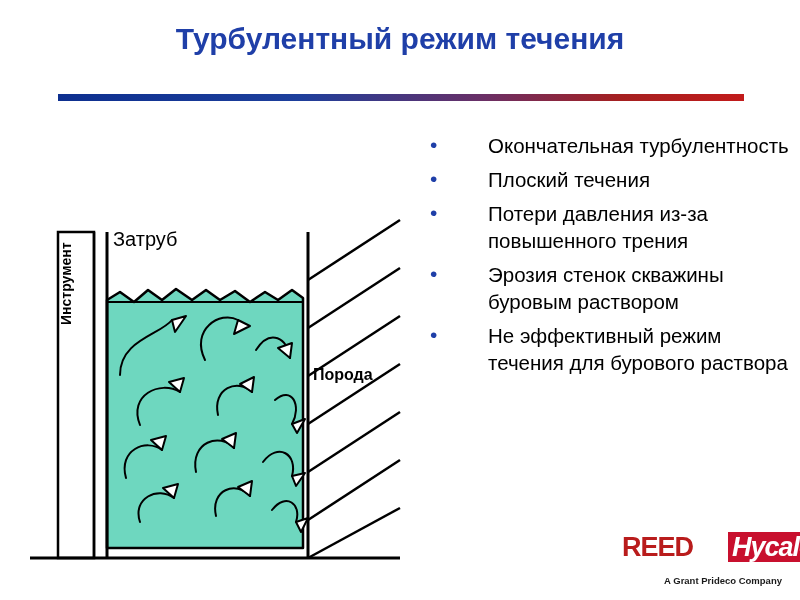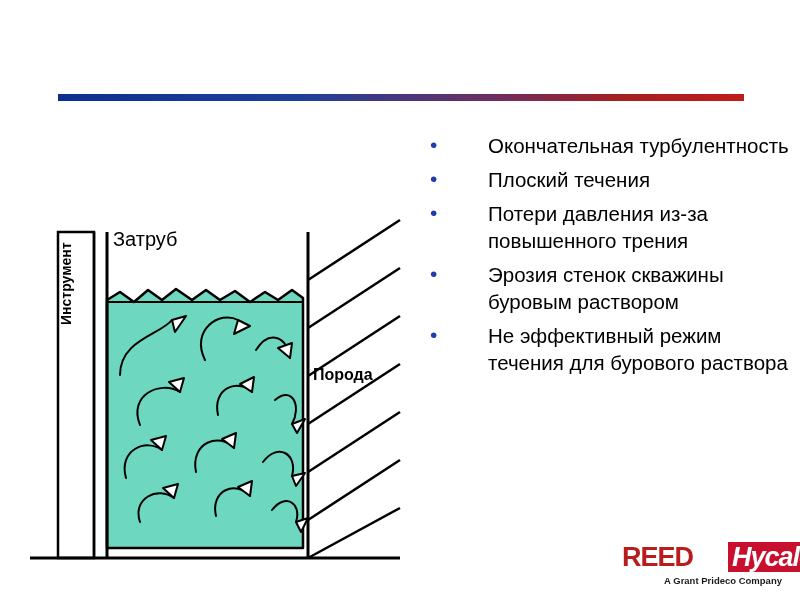--- a/index.html
+++ b/index.html
@@ -137,29 +137,30 @@
   }
   .logo-reg {
     font-size: 10px;
     color: #c8102e;
     vertical-align: super;
   }
   .logo-sub {
     font-size: 9.5px;
     color: #1a1a1a;
     font-weight: bold;
-    margin-top: 4px;
+    margin-top: 14px;
     letter-spacing: 0px;
   }
 </style>
 </head>
 <body>
 
 <div class="slide">
 
+  <div class="title">Турбулентный режим течения</div>
 
   <div class="rule-wrap">
     <div class="rule"></div>
   </div>
 
   <div class="bullets">
     <div class="bullet">
       <span class="dot">•</span>
       <span class="btext">Окончательная турбулентность</span>
     </div>

